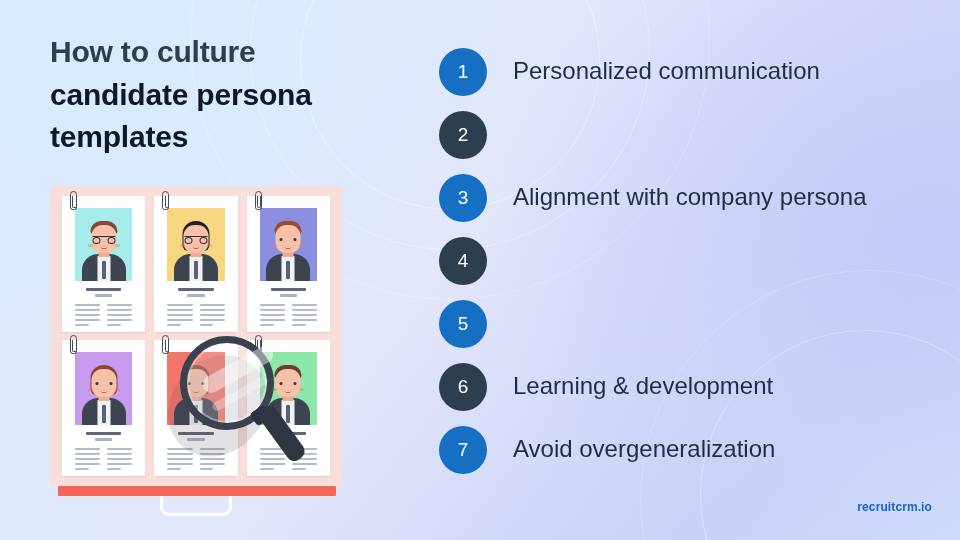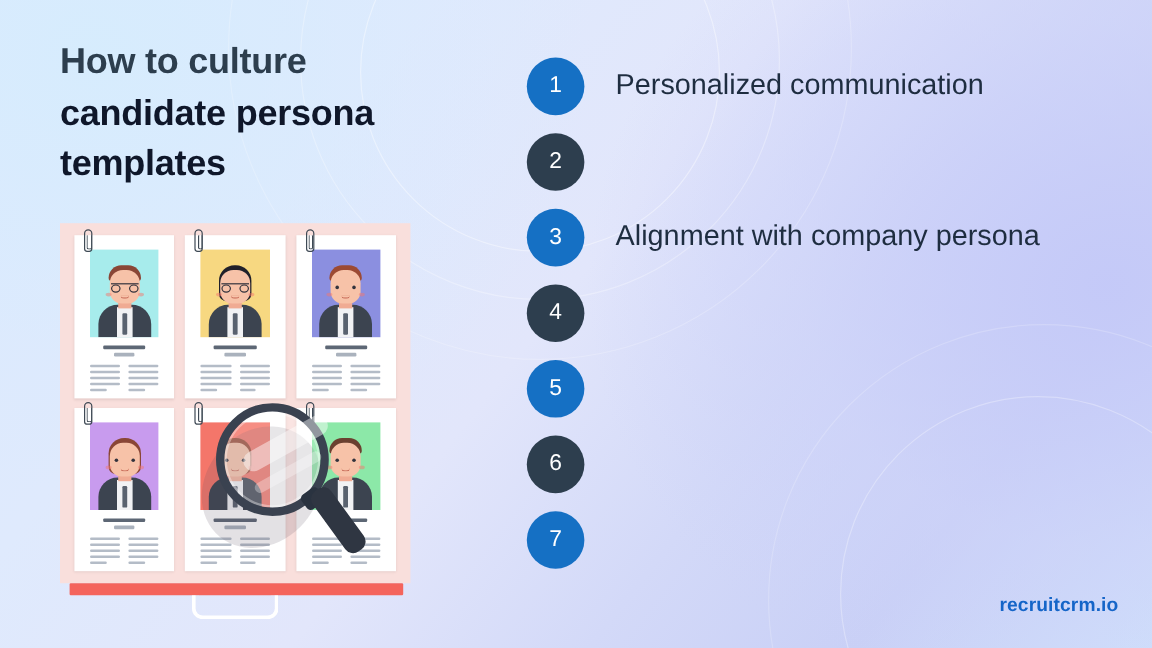--- a/index.html
+++ b/index.html
@@ -414,21 +414,21 @@
     color: #1e2d40;
     line-height: 1.2;
     white-space: nowrap;
   }
 
   
   .brand {
     position: absolute;
     right: 28px;
     bottom: 26px;
-    font-size: 16px;
+    font-size: 12px;
     font-weight: bold;
     color: #1565c8;
     letter-spacing: 0.1px;
   }
 </style>
 </head>
 <body>
 
 <div class="bg-deco">
   <div class="arc a1"></div>
@@ -704,19 +704,21 @@
       <div class="item-label">Alignment with company persona</div>
     </div>
     <div class="list-item">
       <div class="badge dark" style="background: rgb(45, 62, 78);">4</div>
     </div>
     <div class="list-item">
       <div class="badge blue" style="background: rgb(21, 112, 196);">5</div>
     </div>
     <div class="list-item">
       <div class="badge dark" style="background: rgb(45, 62, 78);">6</div>
+      <div class="item-label">Learning &amp; development</div>
     </div>
     <div class="list-item">
       <div class="badge blue" style="background: rgb(21, 112, 196);">7</div>
+      <div class="item-label">Avoid overgeneralization</div>
     </div>
   </div>
 
 <div class="brand">recruitcrm.io</div>
 
 </body></html>

